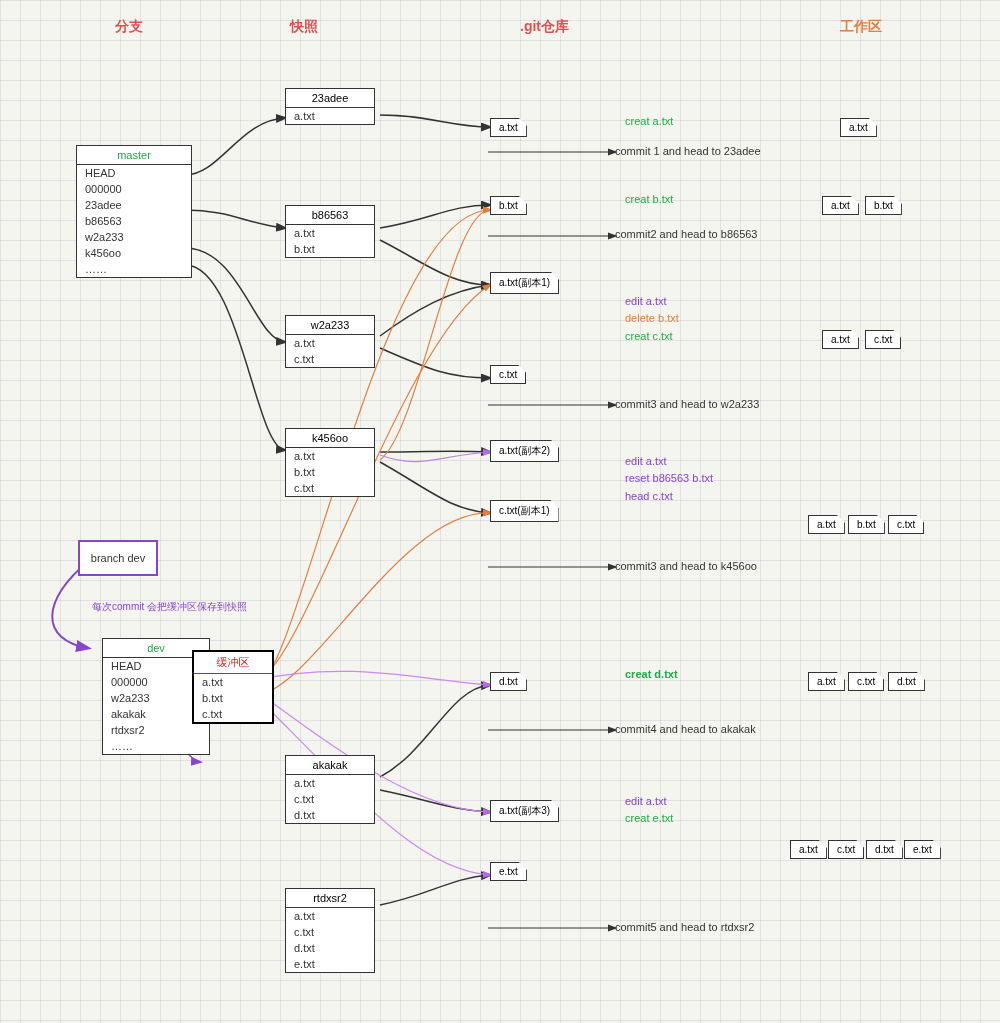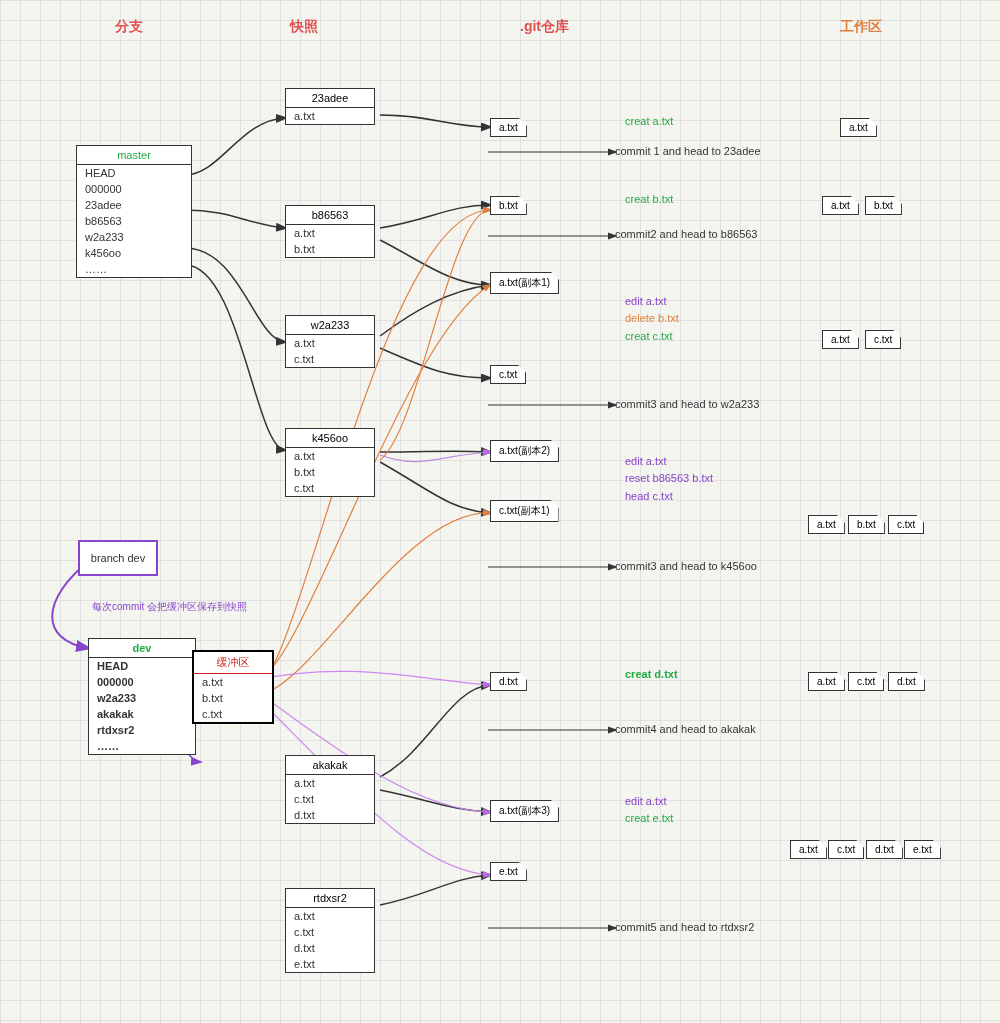--- a/index.html
+++ b/index.html
@@ -179,21 +179,21 @@
   <div class="box-item">k456oo</div>
   <div class="box-item">……</div>
 </div>
 
 <div class="diamond" style="left:78px; top:540px;">
   <span>branch dev</span>
 </div>
 
 <div class="annotation ann-purple" style="left:92px; top:600px; width:180px; font-size:10px;">每次commit 会把缓冲区保存到快照</div>
 
-<div class="box" style="left:88px; top:638px; width:108px;font-weight:bold;">
+<div class="box" style="left:102px; top:638px; width:108px;">
   <div class="box-title box-green">dev</div>
   <div class="box-item">HEAD</div>
   <div class="box-item">000000</div>
   <div class="box-item">w2a233</div>
   <div class="box-item">akakak</div>
   <div class="box-item">rtdxsr2</div>
   <div class="box-item">……</div>
 </div>
 
 <div class="box" style="left:192px; top:650px; width:82px; border:2px solid #000000;">

